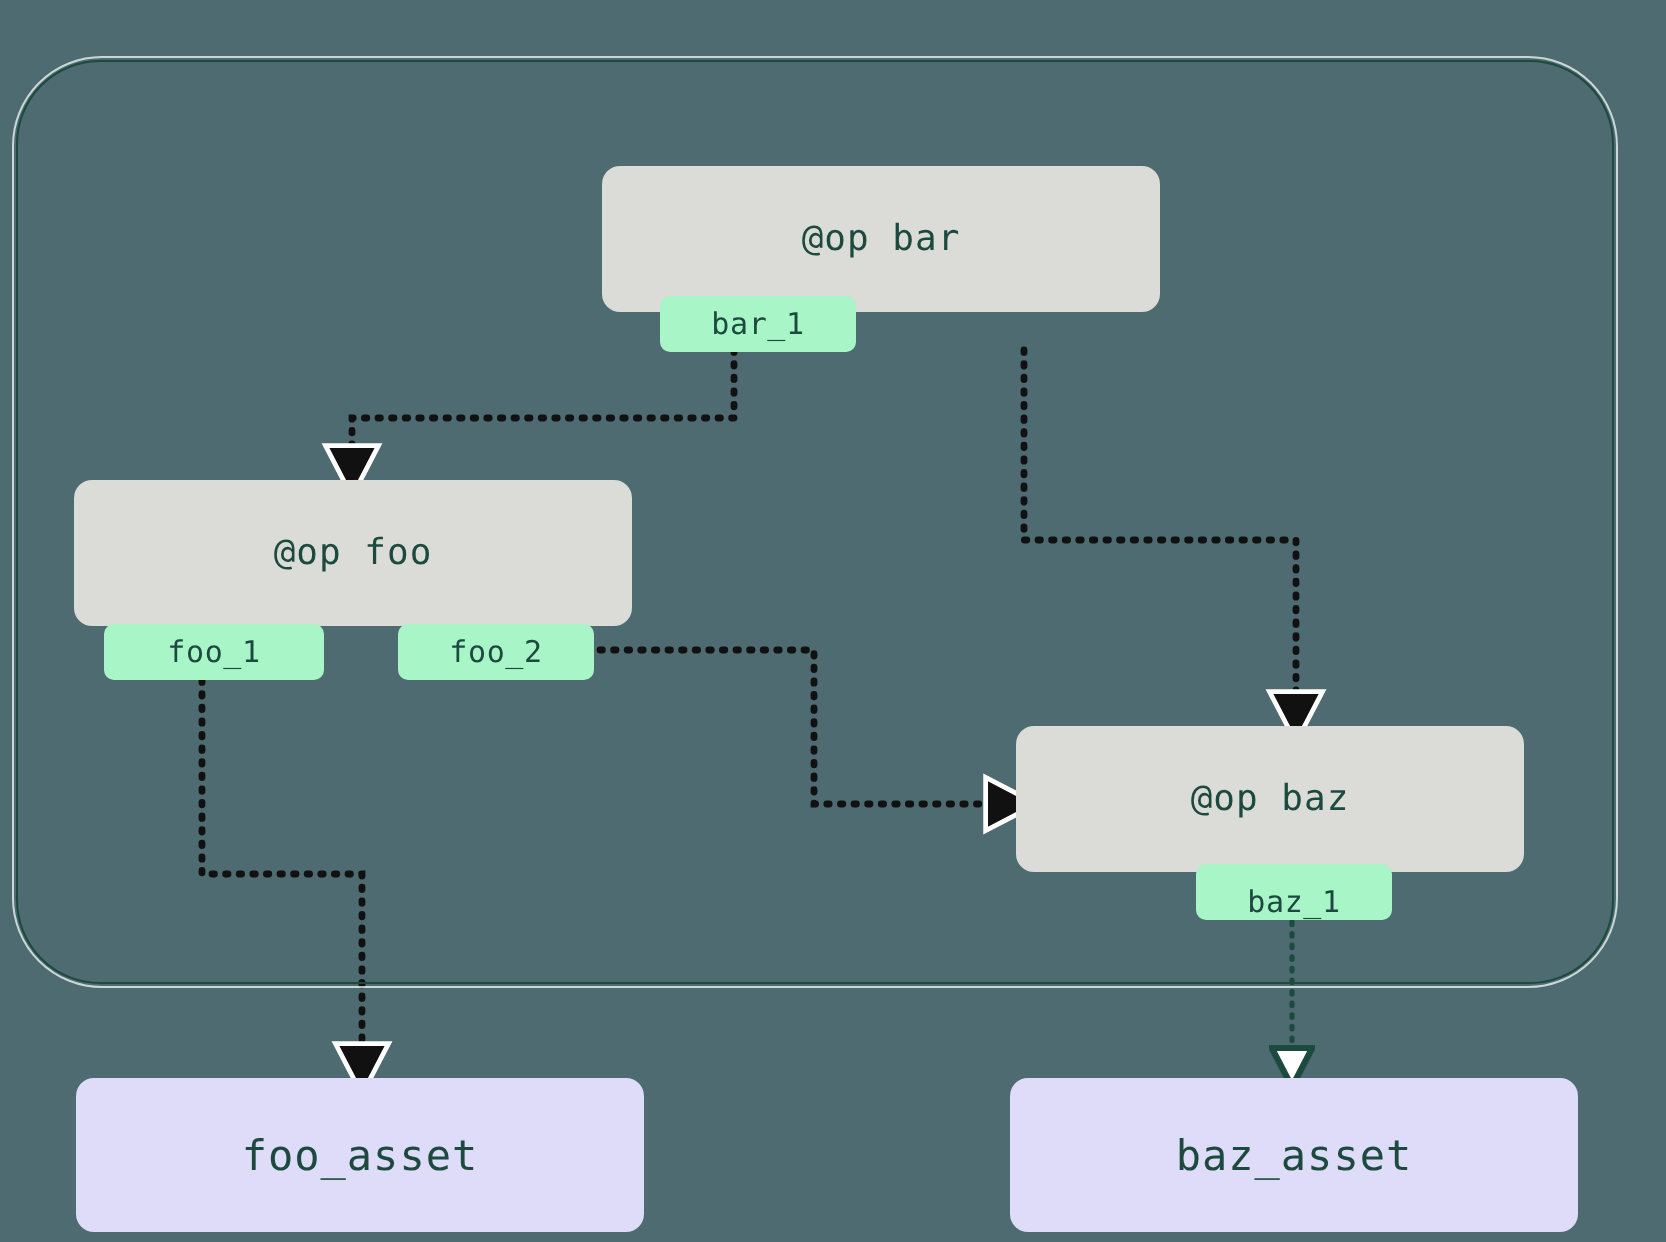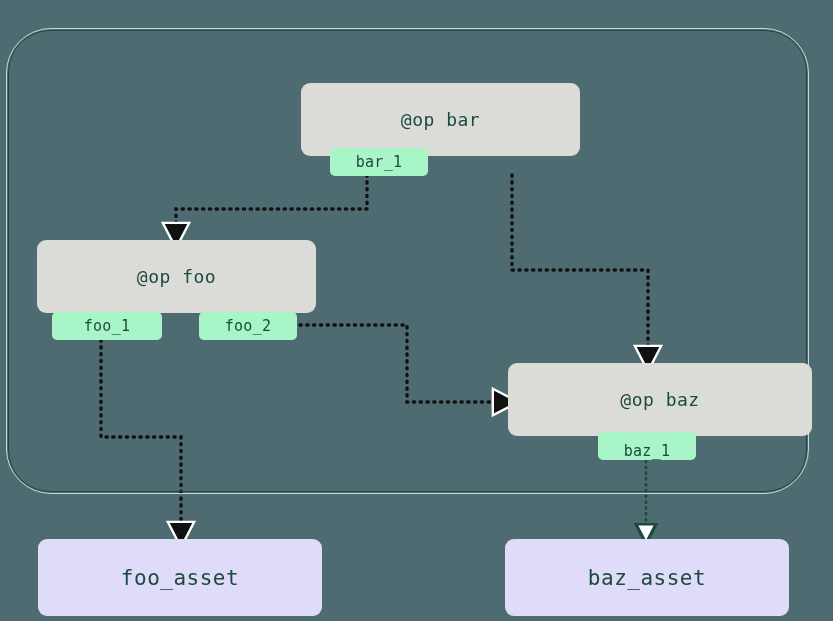--- a/index.html
+++ b/index.html
@@ -138,21 +138,21 @@
   <div class="op-node" style="left:37px; top:240px; width:279px; height:73px;">
     <span>@op foo</span>
   </div>
   <div class="port" style="left:52px; top:312px; width:110px;">
     <span>foo_1</span>
   </div>
   <div class="port" style="left:199px; top:312px; width:98px;">
     <span>foo_2</span>
   </div>
 
-  <div class="op-node" style="left:508px; top:363px; width:304px; height:73px;">
+  <div class="op-node" style="left:508px; top:363px; width:254px; height:73px;">
     <span>@op baz</span>
   </div>
   <div class="port" style="left:598px; top:432px; width:98px;align-items:flex-end;">
     <span>baz_1</span>
   </div>
 
   <div class="asset-node" style="left:505px; top:539px; width:284px; height:77px;">
     <span>baz_asset</span>
   </div>
 

